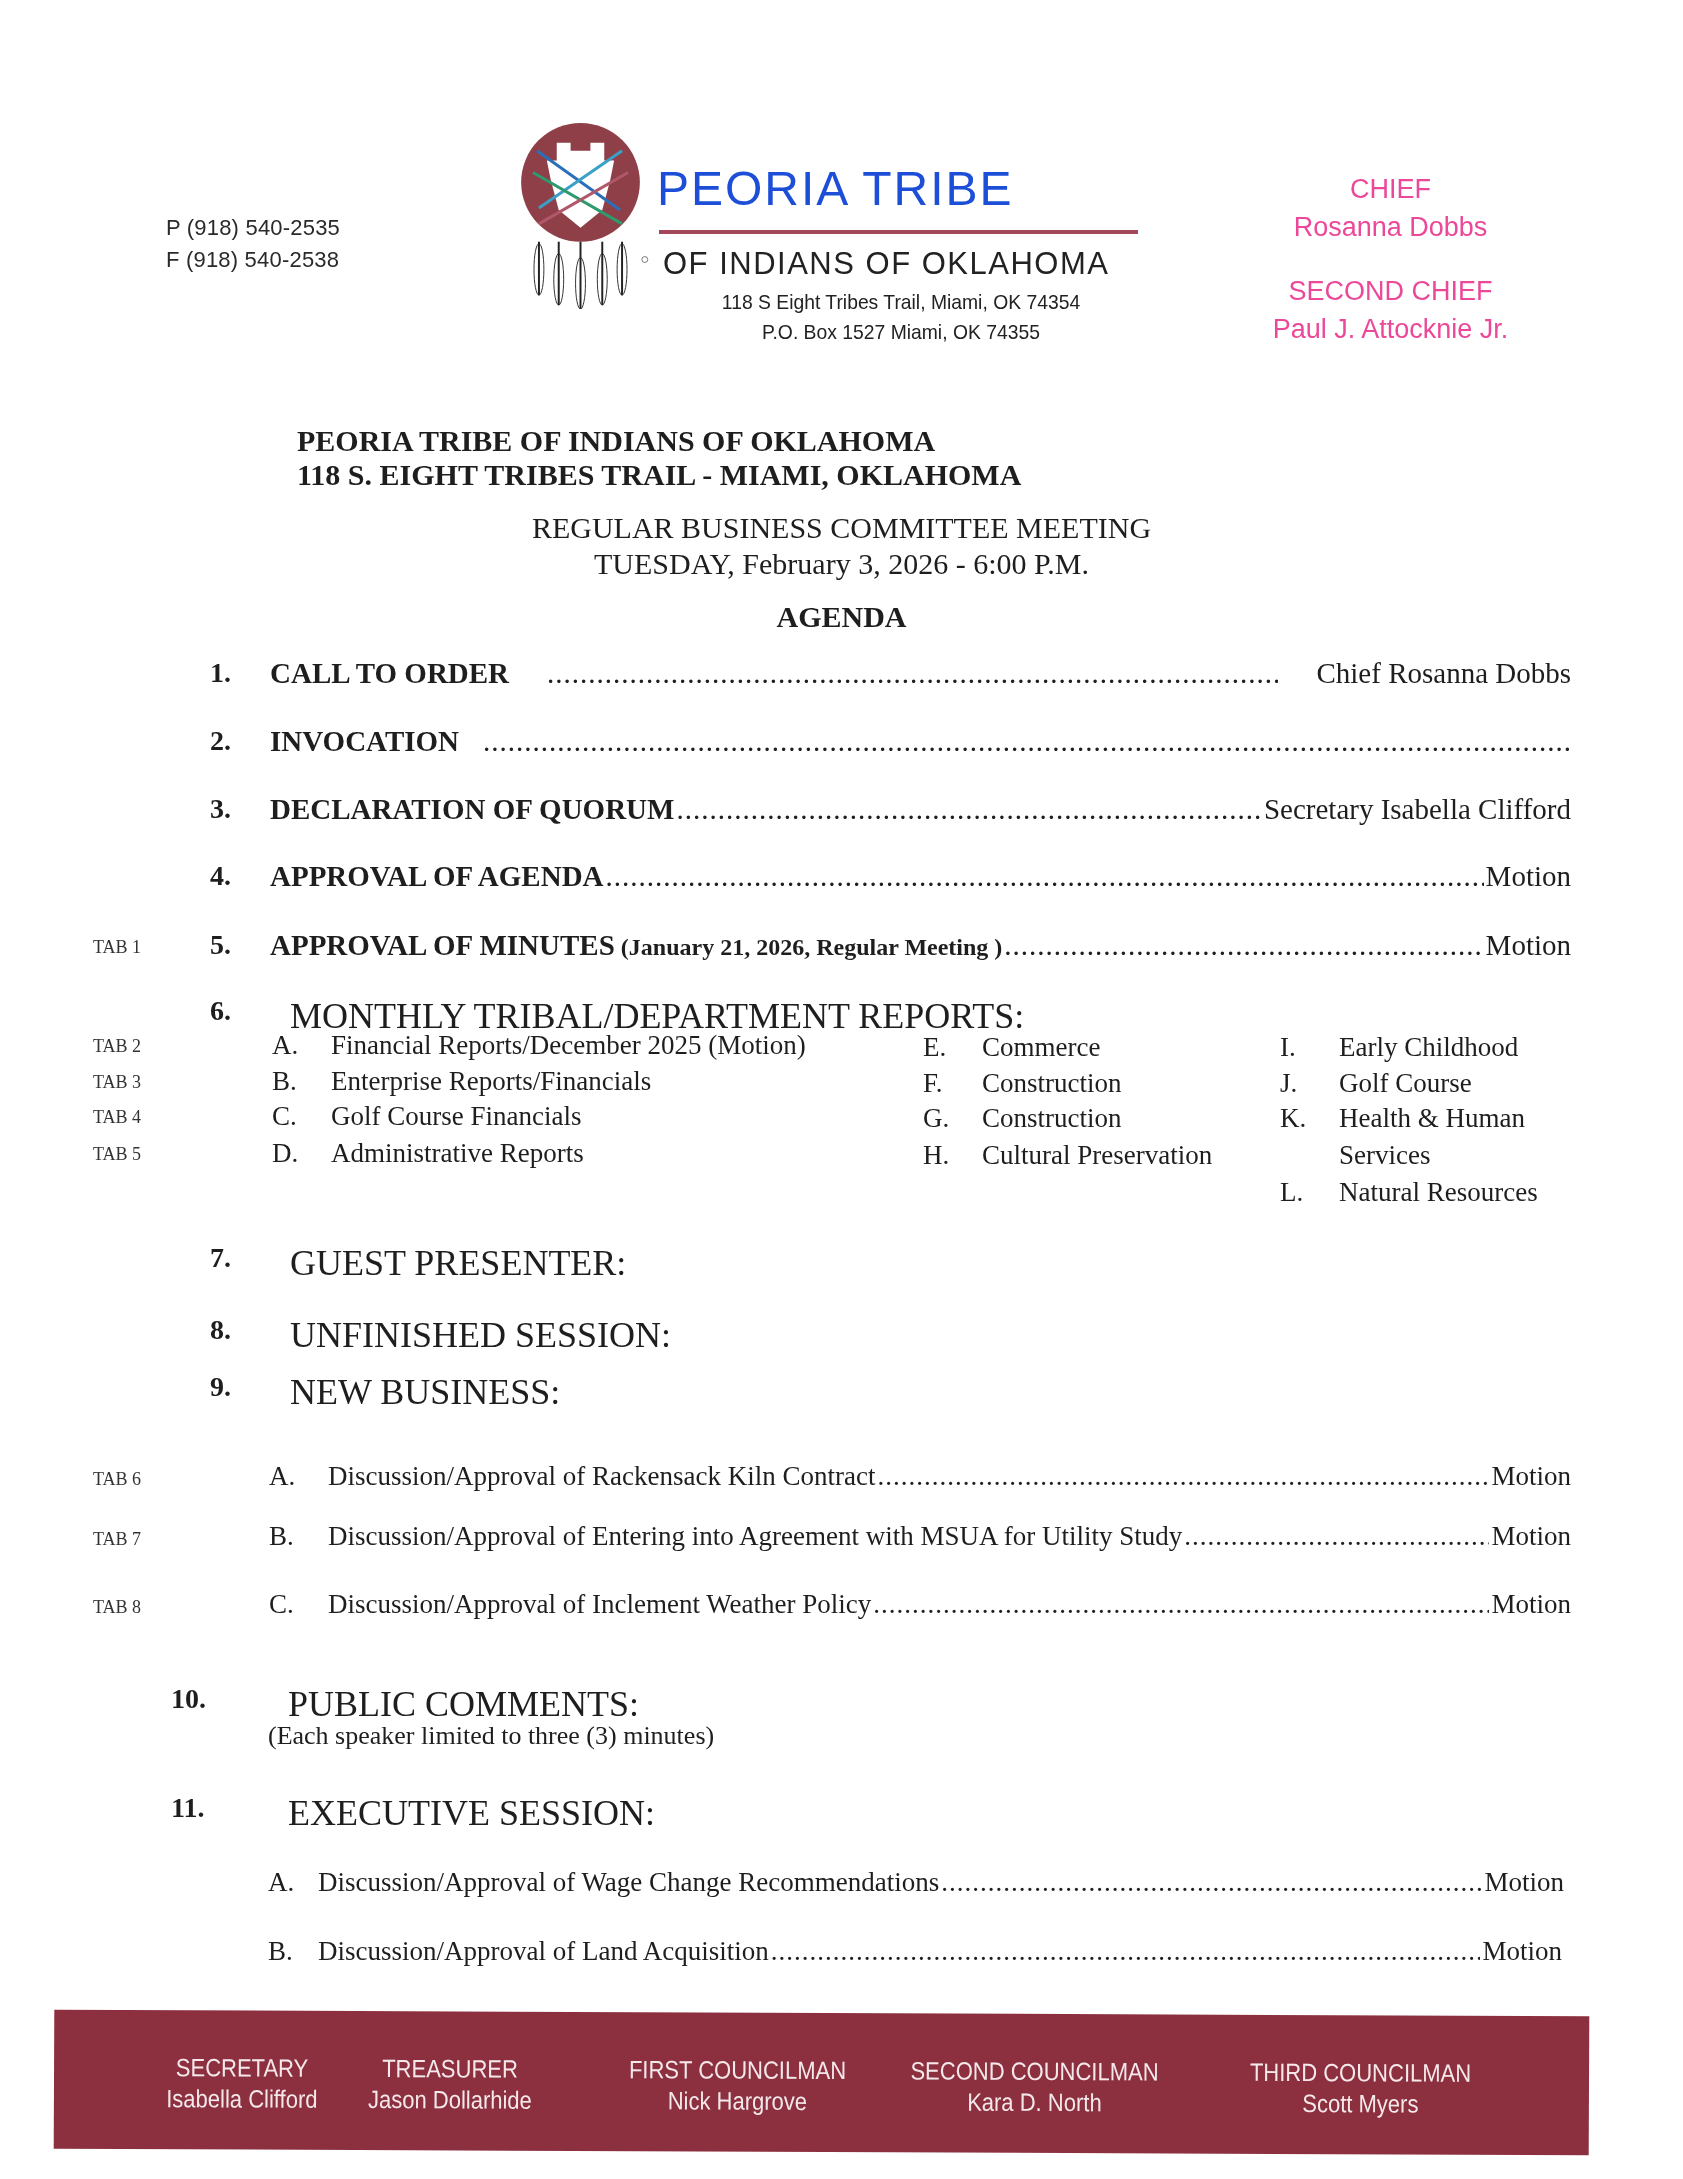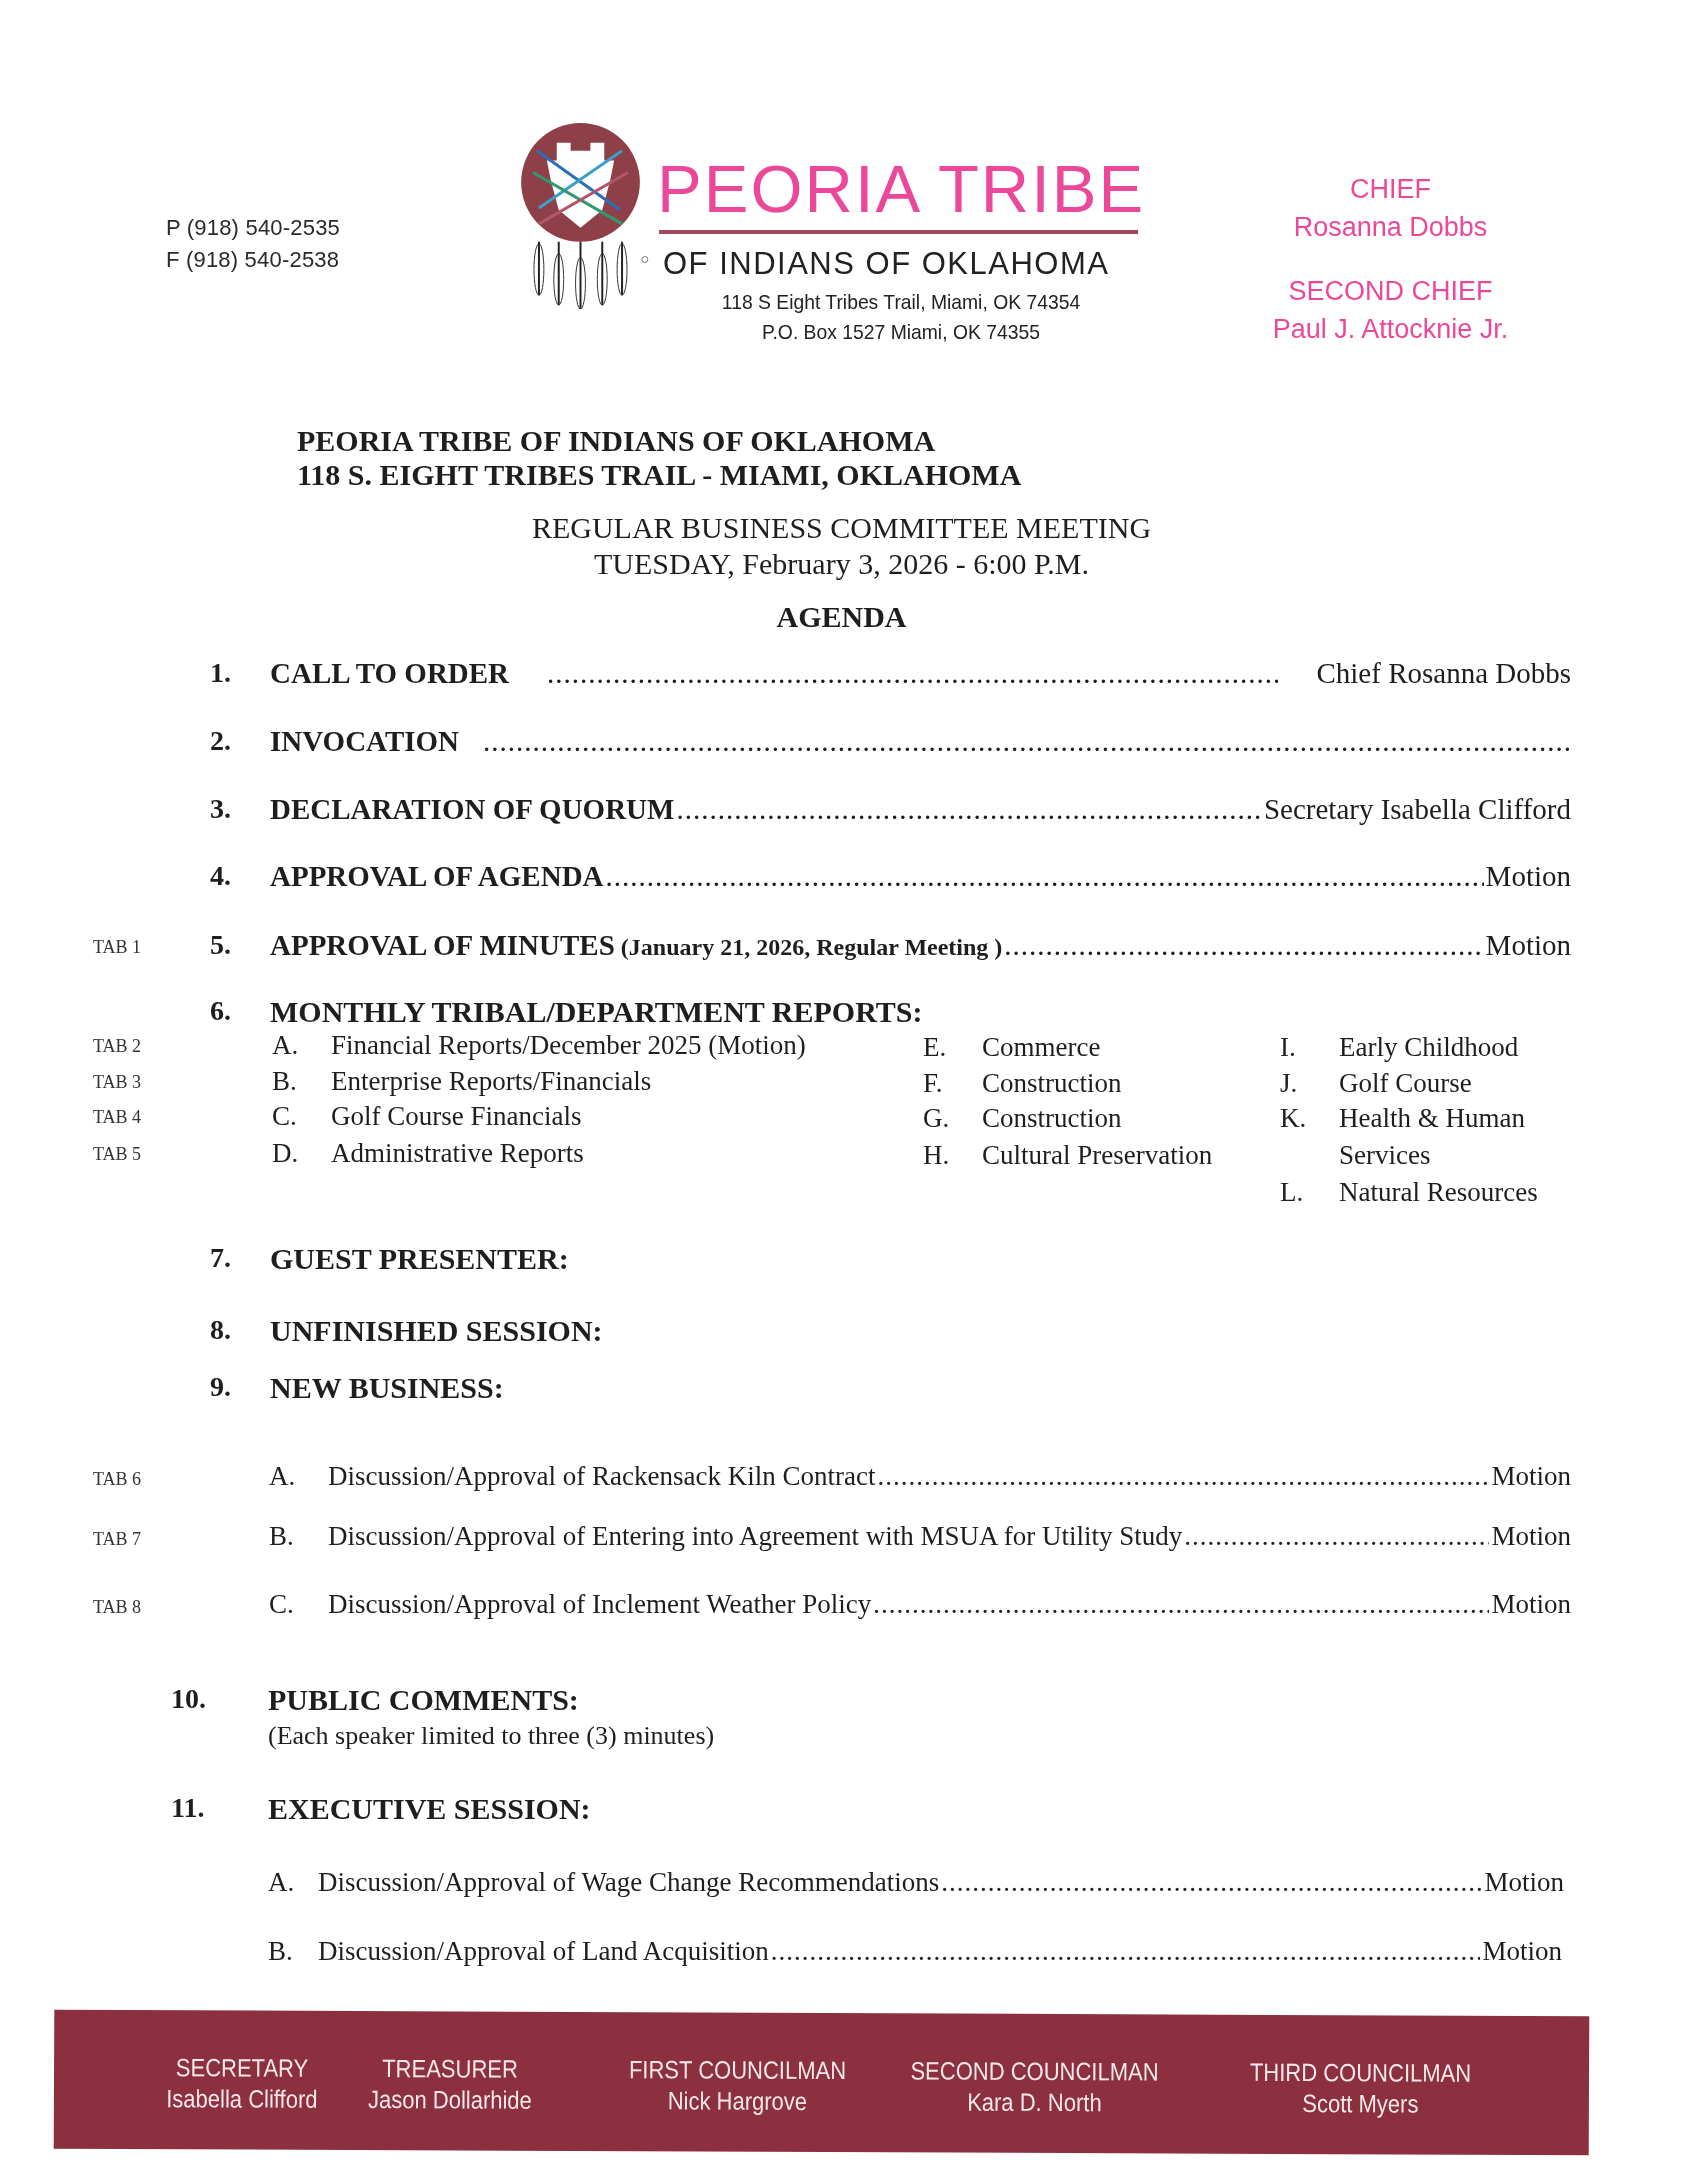--- a/index.html
+++ b/index.html
@@ -3,21 +3,21 @@
 <meta charset="utf-8">
 <style>
   html, body { margin: 0; padding: 0; background: #ffffff; }
   body { width: 1683px; height: 2179px; position: relative; overflow: hidden; color: #1e1e1e; }
   .abs { position: absolute; }
   .serif { font-family: "Liberation Serif", serif; }
 
   
   .phone { left: 166px; top: 212px; font-size: 22px; line-height: 32px; letter-spacing: 0.2px; font-family: "Liberation Sans", sans-serif; color: #2a2a2a; }
   .logo { left: 511px; top: 121px; width: 139px; height: 188px; }
-  .brand-title { left: 657px; top: 149px; font-size: 67px; letter-spacing: 2px; font-family: "Liberation Sans", sans-serif; color: #ec4899; line-height: 79px; }
+  .brand-title { left: 657px; top: 149px; font-size: 48px; letter-spacing: 2px; font-family: "Liberation Sans", sans-serif; color: #1d4ed8; line-height: 79px; }
   .brand-rule { left: 659px; top: 230px; width: 479px; height: 4px; background: #a3485a; }
   .brand-sub { left: 663px; top: 244px; font-size: 31px; letter-spacing: 1.5px; font-family: "Liberation Sans", sans-serif; color: #222; line-height: 40px; }
   .brand-addr { left: 614px; top: 287px; width: 574px; text-align: center; font-size: 21px; line-height: 30px; font-family: "Liberation Sans", sans-serif; color: #222; transform: scaleX(0.92); }
   .chiefs { left: 1247px; top: 170px; width: 287px; text-align: center; font-family: "Liberation Sans", sans-serif; color: #ec4899; font-size: 27px; line-height: 38px; }
   .chiefs .gap { height: 26px; }
 
   
   .doc-head { left: 297px; top: 424px; width: 1089px; text-align: left; font-family: "Liberation Serif", serif; font-weight: bold; font-size: 30px; line-height: 34px; }
   .meeting { left: 297px; top: 510px; width: 1089px; text-align: center; font-family: "Liberation Serif", serif; font-size: 30px; line-height: 36px; }
   .agenda-title { left: 297px; top: 600px; width: 1089px; text-align: center; font-family: "Liberation Serif", serif; font-weight: bold; font-size: 30px; }
@@ -26,21 +26,21 @@
   .row { left: 0; width: 1683px; height: 40px; font-family: "Liberation Serif", serif; }
   .tab { position: absolute; left: 93px; font-size: 18px; color: #333; top: 8px; }
   .num { position: absolute; left: 210px; font-weight: bold; font-size: 28px; }
   .num.wide { left: 171px; }
   .lead { position: absolute; display: flex; align-items: baseline; font-size: 29px; white-space: nowrap; }
   .lead .title { font-weight: bold; }
   .lead .note { font-weight: bold; font-size: 24px; }
   .lead .dots { flex: 1; overflow: hidden; margin: 0 2px; letter-spacing: 1px; }
   .lead .dots::before { content: "................................................................................................................................................................................................................................................................."; }
   .lead .resp { font-weight: normal; }
-  .h-title { position: absolute; font-weight: bold; font-size: 30px; }
+  .h-title { position: absolute; font-weight: normal; font-size: 36px; margin-left: 20px; }
 
   .sub { position: absolute; font-size: 27px; white-space: nowrap; }
   .sub .ltr { display: inline-block; width: 59px; }
   .sub-lead { position: absolute; display: flex; align-items: baseline; font-size: 27px; white-space: nowrap; }
   .sub-lead .ltr { display: inline-block; width: 59px; }
   .sub-lead .dots { flex: 1; overflow: hidden; margin: 0 2px; letter-spacing: 1px; }
   .sub-lead .dots::before { content: "................................................................................................................................................................................................................................................................."; }
 
   .plain { position: absolute; font-size: 26px; }
 

